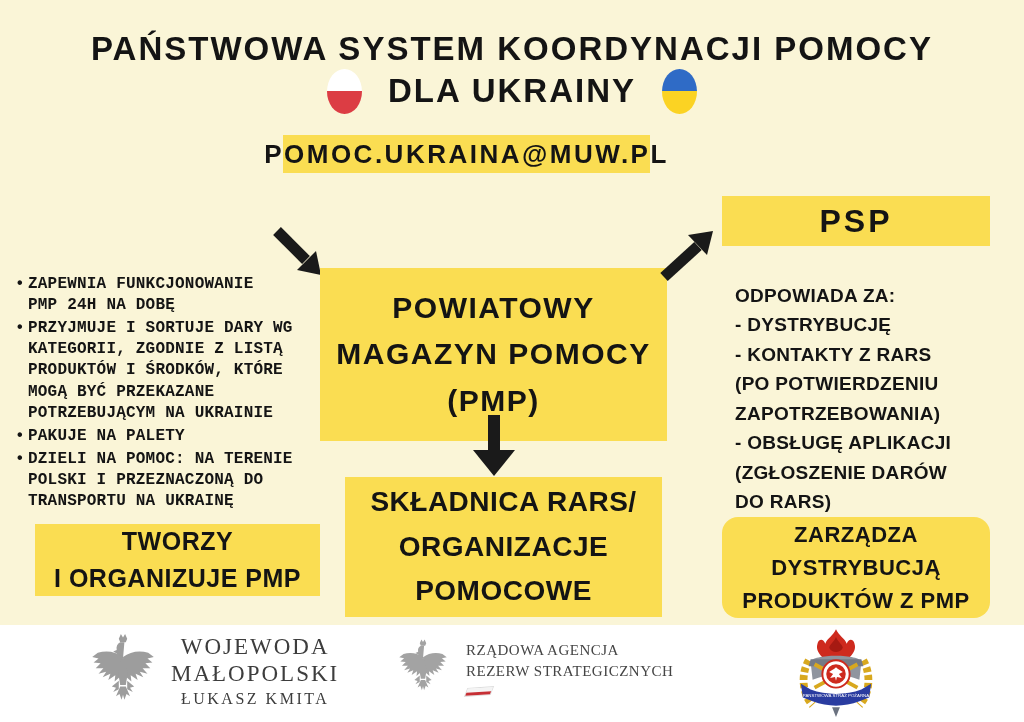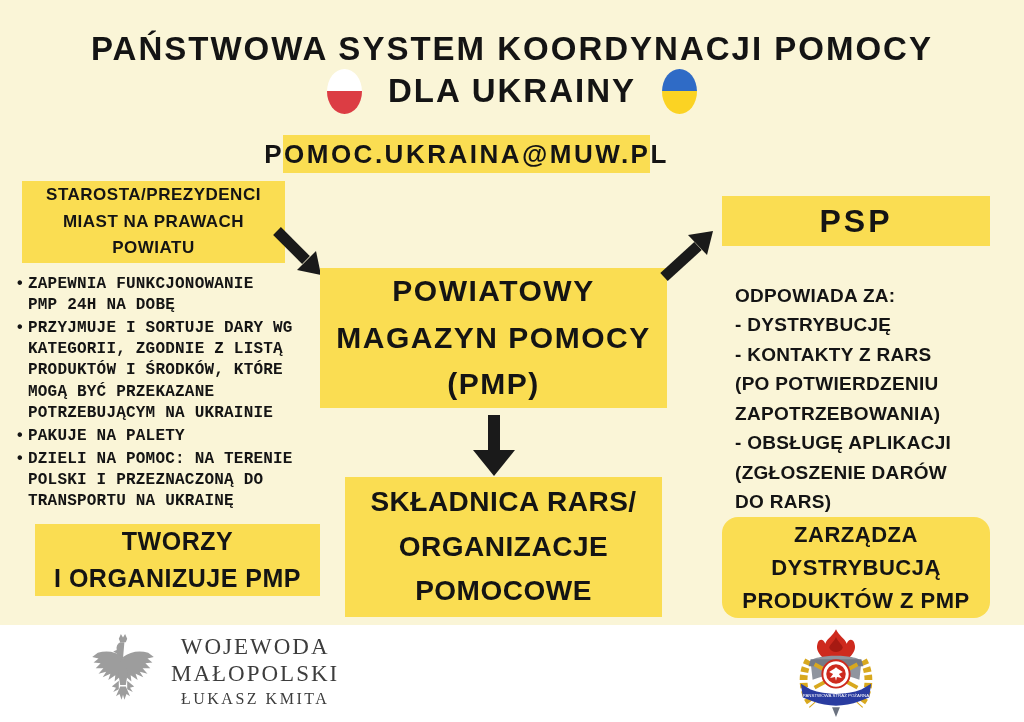--- a/index.html
+++ b/index.html
@@ -32,21 +32,21 @@
   
   .ybox {
     position:absolute; background:#FADD52;
     display:flex; align-items:center; justify-content:center;
     text-align:center; font-weight:bold;
   }
   .email-box   { left:283px; top:135px; width:367px; height:38px;
                  font-size:26px; letter-spacing:2.5px; }
   .starosta-box{ left:22px;  top:181px; width:263px; height:82px;
                  font-size:17px; line-height:1.55; letter-spacing:0.5px; }
-  .pmp-box     { left:320px; top:268px; width:347px; height:140px;
+  .pmp-box     { left:320px; top:268px; width:347px; height:173px;
                  font-size:30px; line-height:1.55; letter-spacing:1.5px; }
   .psp-box     { left:722px; top:196px; width:268px; height:50px;
                  font-size:32px; letter-spacing:3px; }
   .tworzy-box  { left:35px;  top:524px; width:285px; height:72px;
                  font-size:25px; line-height:1.5; letter-spacing:0.5px; }
   .skladnica-box{ left:345px; top:477px; width:317px; height:140px;
                  font-size:28px; line-height:1.6; letter-spacing:0.5px; }
   .zarzadza-box{ left:722px; top:517px; width:268px; height:101px;
                  font-size:22px; line-height:1.5; letter-spacing:0.5px;border-radius:16px; }
 
@@ -106,23 +106,20 @@
     </span>
     <span class="title2">DLA UKRAINY</span>
     <span class="flag">
       <div class="ua-top"></div>
         <div class="ua-bot"></div>
     </span>
   </div>
 
   <div class="ybox email-box">POMOC.UKRAINA@MUW.PL</div>
 
-  <div class="ybox starosta-box pre">STAROSTA/PREZYDENCI
-MIAST NA PRAWACH
-POWIATU</div>
 
   <svg class="arrow arr-dr" width="58" height="58" viewBox="0 0 58 58">
     <line x1="7" y1="7" x2="36" y2="36" stroke="#1a1a1a" stroke-width="11"></line>
     <polygon points="51,51 46,27 27,46" fill="#1a1a1a"></polygon>
   </svg>
 
   <ul class="bullets">
     <li class="pre">ZAPEWNIA FUNKCJONOWANIE
 PMP 24H NA DOBĘ</li>
     <li class="pre">PRZYJMUJE I SORTUJE DARY WG
@@ -185,20 +182,42 @@
           <path d="M46,78 L40,92 L45,89 L48,97 L50,90 L52,97 L55,89 L60,92 L54,78 Z"></path>
         </g>
       </svg>
       <div class="wojewoda-text">
         <div class="wv-l1">WOJEWODA</div>
         <div class="wv-l2">MAŁOPOLSKI</div>
         <div class="wv-l3">ŁUKASZ KMITA</div>
       </div>
     </div>
 
+    <div class="f-center">
+      <svg viewBox="0 0 100 112" width="54" height="62">
+        <g fill="#a3a3a3">
+          <path d="M44,10 L47,3 L50,8 L53,3 L56,10 L54,15 L46,15 Z"></path>
+          <path d="M46,15 C42,17 40,21 41,26 L36,28 L41,31 C43,36 46,38 50,38 L52,15 Z"></path>
+          <path d="M50,36 C40,28 26,26 14,30 L6,36 L15,38 L8,44 L18,45 L11,52 L22,52 L15,60 L26,57 L21,65 L32,60 L29,69 L39,62 L38,71 L47,63 Z"></path>
+          <path d="M50,36 C60,28 74,26 86,30 L94,36 L85,38 L92,44 L82,45 L89,52 L78,52 L85,60 L74,57 L79,65 L68,60 L71,69 L61,62 L62,71 L53,63 Z"></path>
+          <path d="M50,36 C45,44 43,54 44,64 L46,76 L54,76 L56,64 C57,54 55,44 50,36 Z"></path>
+          <path d="M44,70 L34,78 L40,80 L36,86 L44,82 Z"></path>
+          <path d="M56,70 L66,78 L60,80 L64,86 L56,82 Z"></path>
+          <path d="M46,78 L40,92 L45,89 L48,97 L50,90 L52,97 L55,89 L60,92 L54,78 Z"></path>
+        </g>
+      </svg>
+      <div>
+        <div class="rars-text pre">RZĄDOWA AGENCJA
+REZERW STRATEGICZNYCH</div>
+        <div class="mini-flag">
+          <div class="mf-top"></div>
+            <div class="mf-bot"></div>
+        </div>
+      </div>
+    </div>
 
     <div class="f-right">
       <svg viewBox="0 0 80 94" width="78" height="92">
         <path d="M12,34 C4,48 5,68 16,80" stroke="#D8A81E" stroke-width="8" fill="none" stroke-dasharray="5 3"></path>
         <path d="M68,34 C76,48 75,68 64,80" stroke="#D8A81E" stroke-width="8" fill="none" stroke-dasharray="5 3"></path>
         <path d="M40,2 C37,9 31,11 29,17 C27,11 22,12 21,17 C19,23 23,28 27,32 L53,32 C57,28 61,23 59,17 C58,12 53,11 51,17 C49,11 43,9 40,2 Z" fill="#CE2A1E"></path>
         <path d="M40,10 C38,15 34,17 33,21 C36,27 44,27 47,21 C46,17 42,15 40,10 Z" fill="#A61A12"></path>
         <path d="M14,36 C14,27 66,27 66,36 L64,54 C48,47 32,47 16,54 Z" fill="#8F959F"></path>
         <path d="M12,40 L68,40 L66,33 L14,33 Z" fill="#747A85"></path>
         <path d="M18,62 L62,38" stroke="#D8A81E" stroke-width="4"></path>

